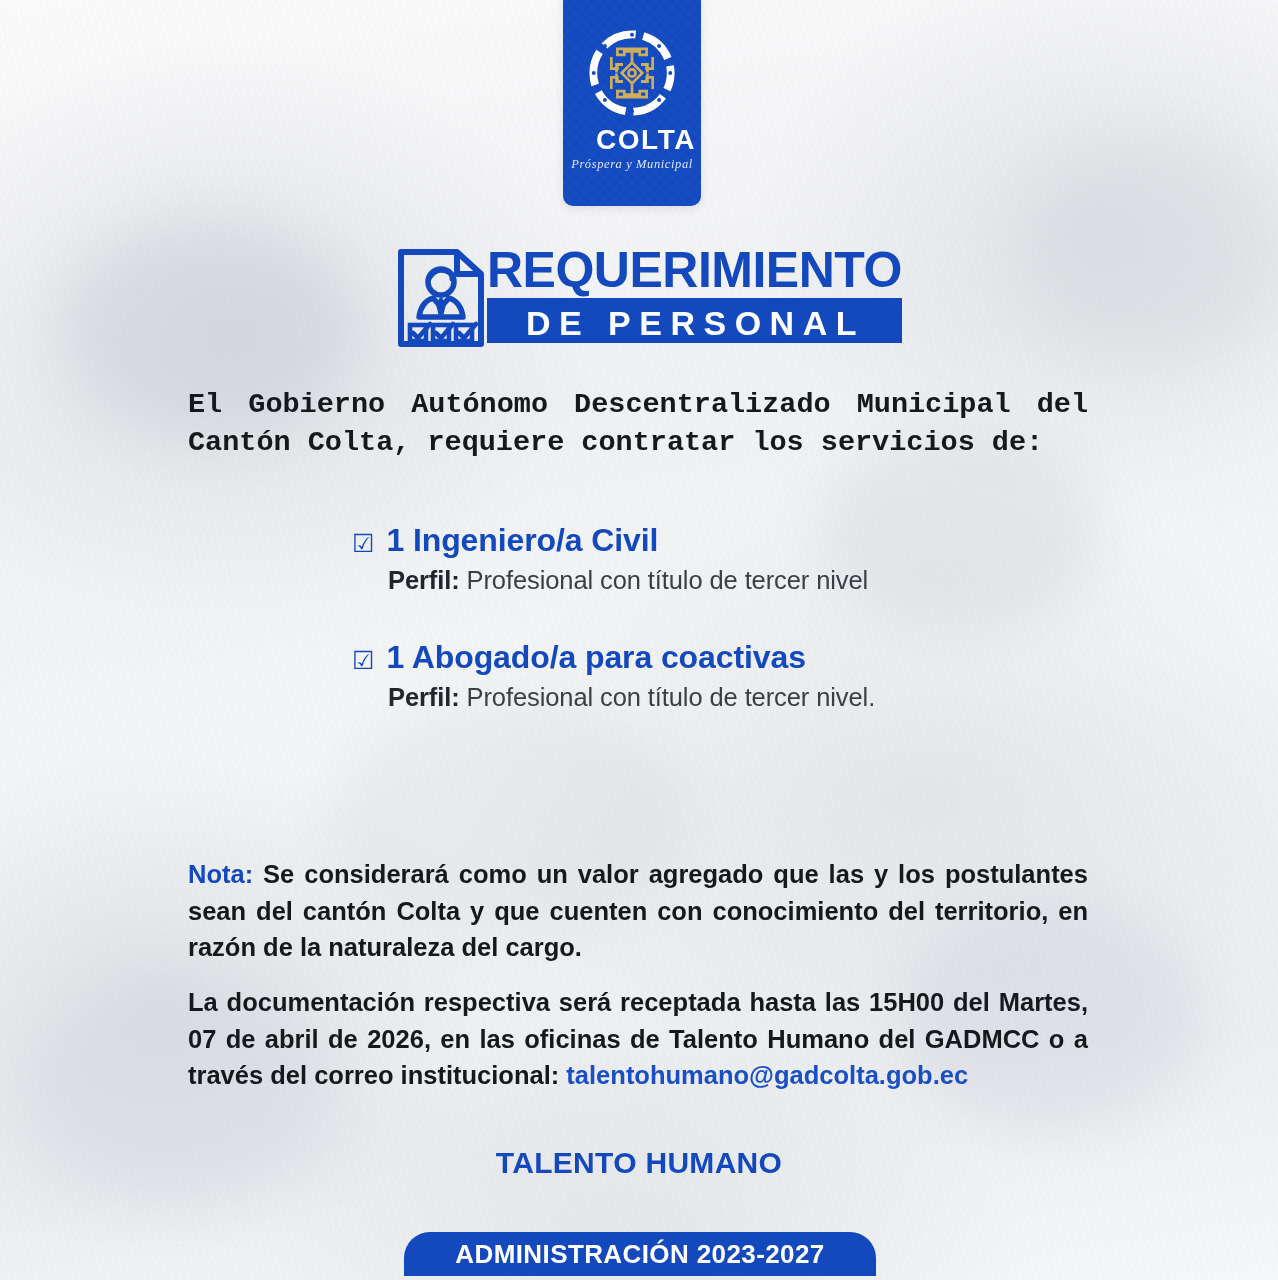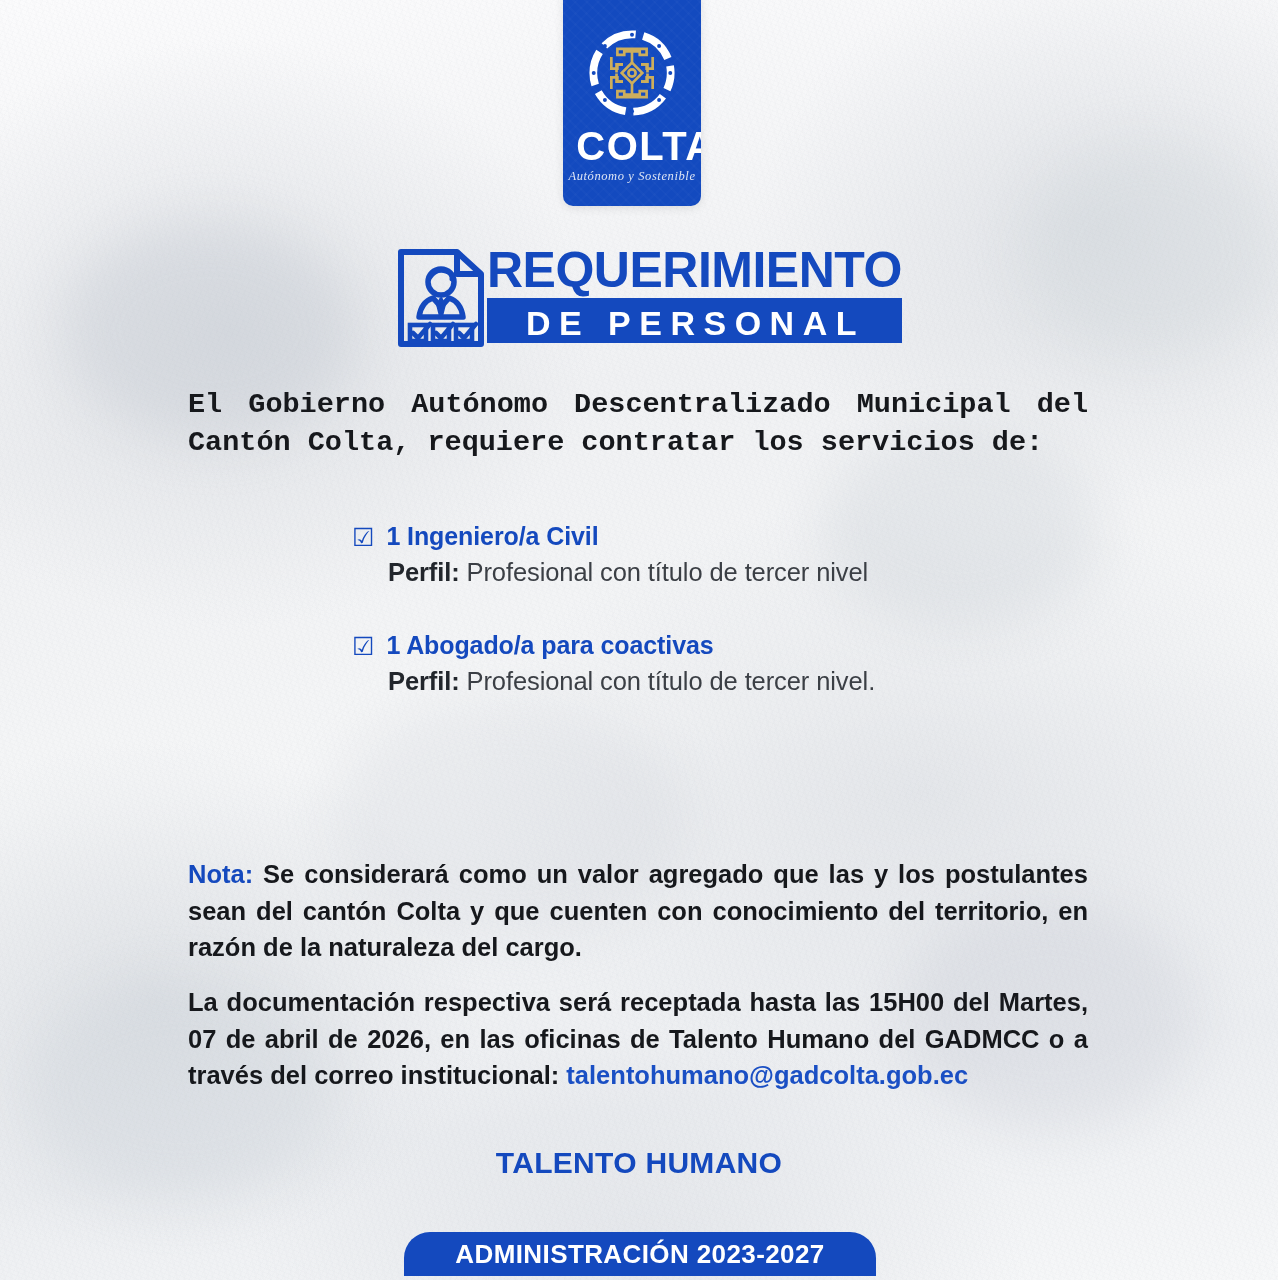--- a/index.html
+++ b/index.html
@@ -66,21 +66,21 @@
     inset: 0;
     opacity: .22;
     background-image:
       repeating-linear-gradient(45deg, rgba(255,255,255,.10) 0 2px, rgba(255,255,255,0) 2px 8px),
       repeating-linear-gradient(-45deg, rgba(255,255,255,.08) 0 2px, rgba(255,255,255,0) 2px 8px);
   }
   .emblem { position: relative; margin-top: 44px; }
   .logo-word {
     position: relative;
     color: #fff;
-    font-size: 40px;
+    font-size: 28px;
     font-weight: 800;
     letter-spacing: 1.5px;
     line-height: 1;
     margin-top: 6px;
     font-family: "Liberation Sans", sans-serif;
     margin-left: 28px;
   }
   .logo-tag {
     position: relative;
     color: #e9eef8;
@@ -150,21 +150,21 @@
   }
   .chk {
     color: #1449BE;
     font-size: 25px;
     line-height: 1;
     position: relative;
     top: 1px;
   }
   .job-title {
     color: #1449BE;
-    font-size: 25px;
+    font-size: 32px;
     font-weight: 800;
     letter-spacing: -0.1px;
   }
   .job-line {
     margin-left: 36px;
     margin-top: 7px;
     font-size: 25.5px;
     color: #3b3f45;
     letter-spacing: -0.1px;
   }
@@ -266,21 +266,21 @@
           <path d="M62 40 h6 v8"></path>
           <path d="M38 60 h-6 v-8"></path>
           <path d="M62 60 h6 v-8"></path>
           <path d="M50 38 l12 12 -12 12 -12 -12 z"></path>
           <circle cx="50" cy="50" r="4.2"></circle>
         </g>
       </svg>
     </div>
 
     <div class="logo-word">COLTA</div>
-    <div class="logo-tag">Autónomo y Sostenible</div>
+    <div class="logo-tag">Próspera y Municipal</div>
   </div>
 
   <div class="title-row">
     <span>
       <svg width="92" height="104" viewBox="0 0 92 104" aria-hidden="true">
         <path d="M6 6 h56 l24 22 v70 H6 Z" fill="none" stroke="#1449BE" stroke-width="6" stroke-linejoin="round"></path>
         <path d="M62 6 v22 h24" fill="none" stroke="#1449BE" stroke-width="6" stroke-linejoin="round"></path>
         <circle cx="46" cy="36" r="13" fill="none" stroke="#1449BE" stroke-width="5.5"></circle>
         <path d="M35 31 q6 -9 16 -6 q7 2 6 8" fill="none" stroke="#1449BE" stroke-width="5" stroke-linecap="round"></path>
         <path d="M24 71 q2 -15 14 -19 l8 9 8 -9 q12 4 14 19 z" fill="none" stroke="#1449BE" stroke-width="5.5" stroke-linejoin="round"></path>

